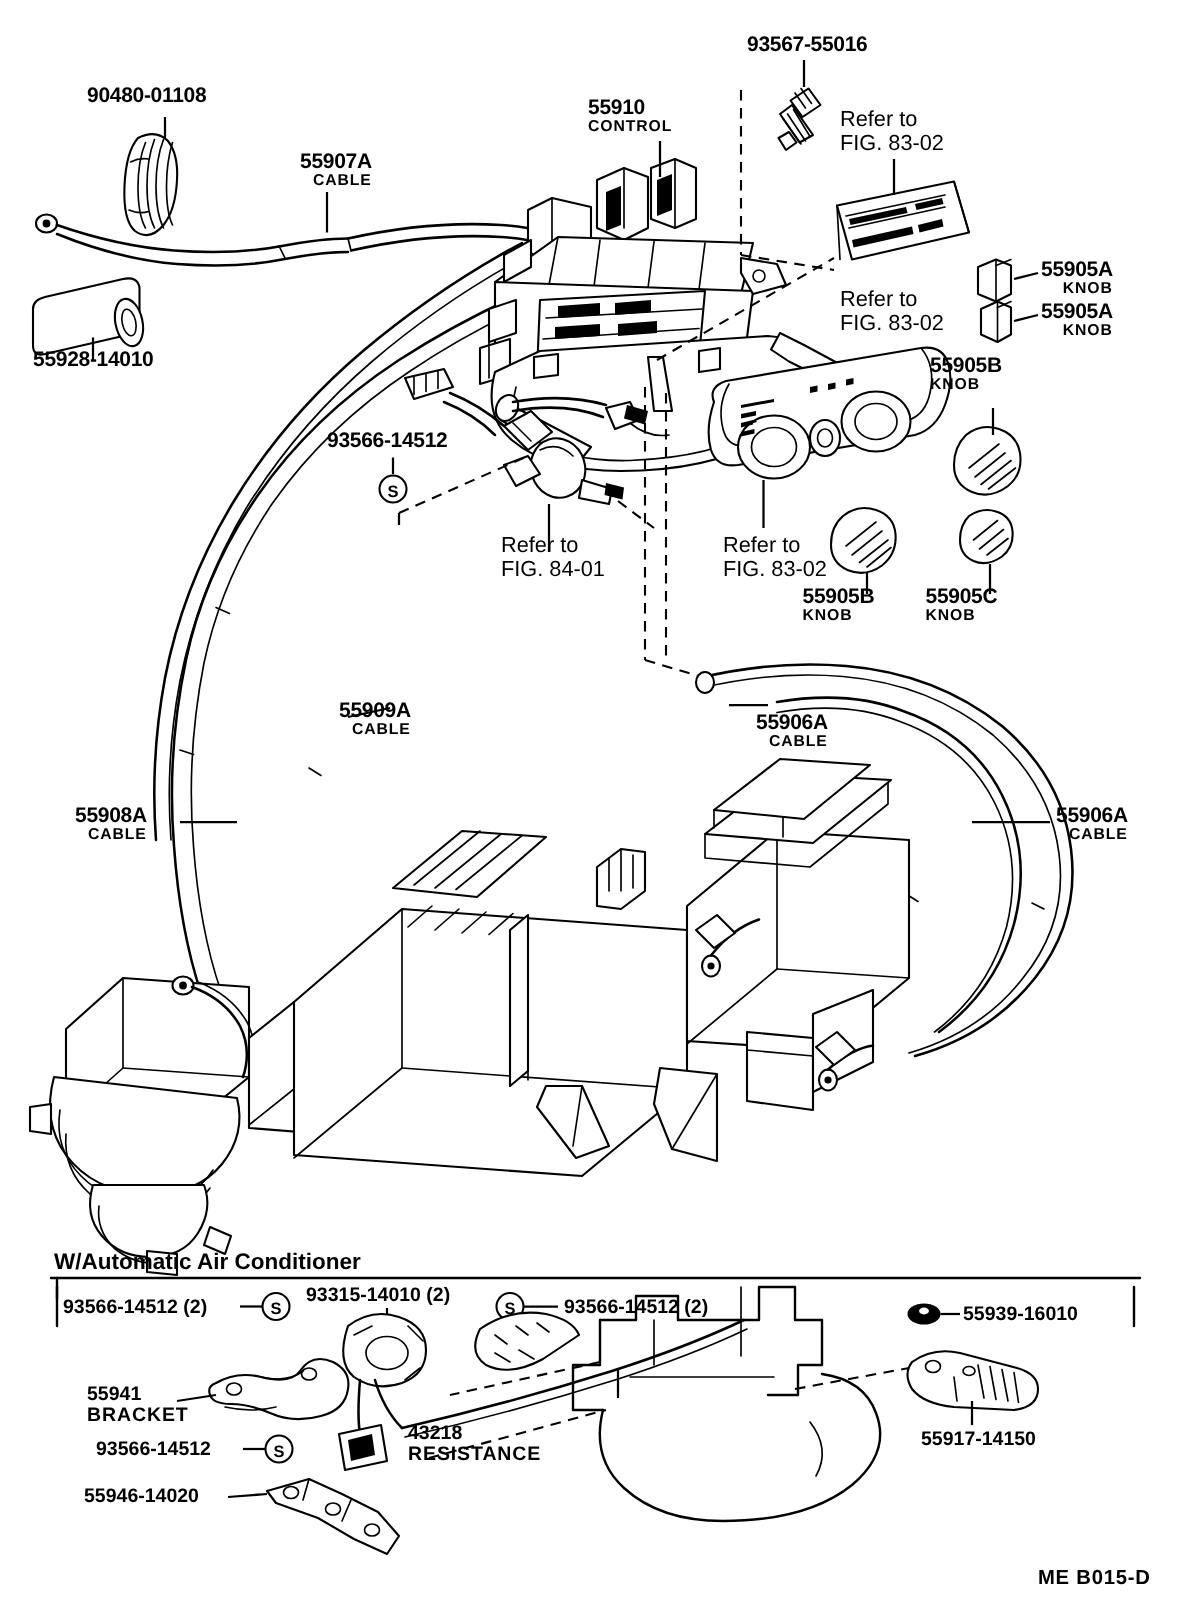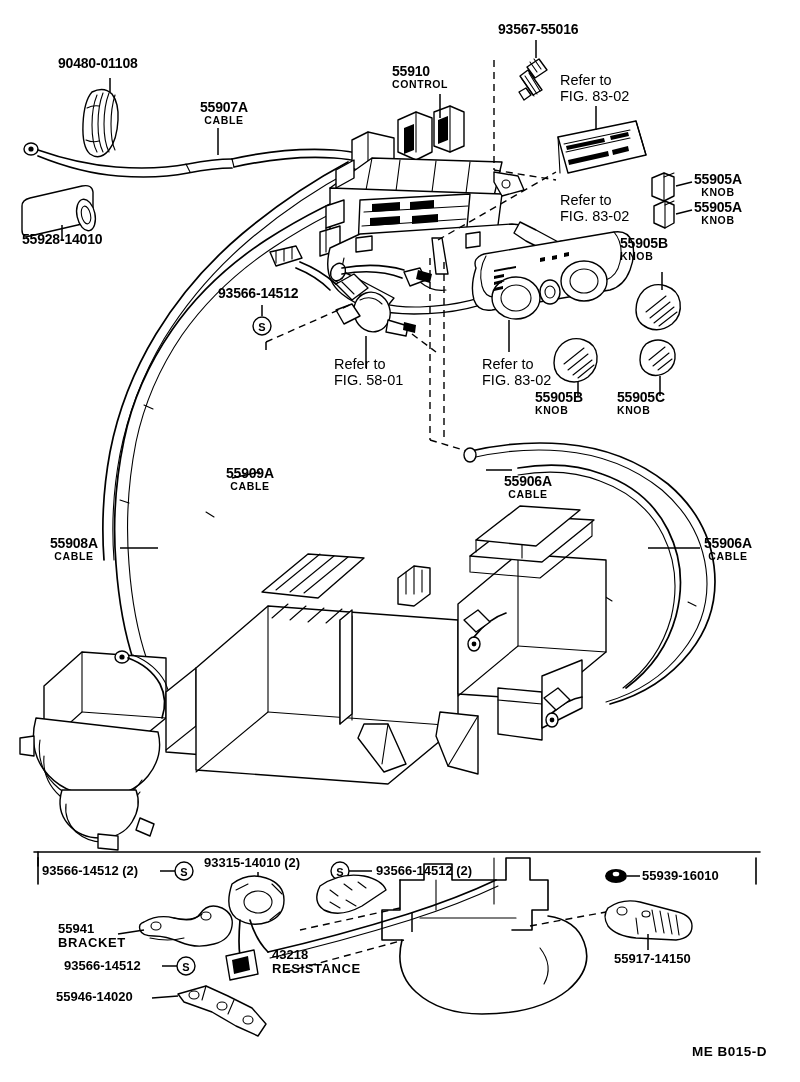--- a/index.html
+++ b/index.html
@@ -23,21 +23,21 @@
     position:absolute;
     font-family:"Liberation Sans", sans-serif;
     font-weight:bold;
     line-height:1.0;
     white-space:nowrap;
     letter-spacing:-0.2px;
   }
   .lbl .pn{ display:block; font-size:14px; font-weight:bold; }
   .lbl .sub{ display:block; font-size:10.5px; font-weight:bold; letter-spacing:0.6px; margin-top:1px;}
   .lbl.c  { }
-  .lbl.l  { text-align:center; }
+  .lbl.l  { text-align:right; }
 
   .refer{
     position:absolute;
     font-family:"Liberation Sans", sans-serif;
     font-weight:normal;
     font-size:14.5px;
     line-height:1.12;
     white-space:nowrap;
   }
   .refer span{display:block;}
@@ -524,21 +524,21 @@
     <span>FIG. 83-02</span>
   </div>
 
   <div class="refer" style="left:560px; top:192px;">
     <span>Refer to</span>
     <span>FIG. 83-02</span>
   </div>
 
   <div class="refer" style="left:334px; top:356px;">
     <span>Refer to</span>
-    <span>FIG. 58-01</span>
+    <span>FIG. 84-01</span>
   </div>
 
   <div class="refer" style="left:482px; top:356px;">
     <span>Refer to</span>
     <span>FIG. 83-02</span>
   </div>
 
   <div class="lbl l" style="left:694px; top:172px;">
     <span class="pn">55905A</span>
     <span class="sub">KNOB</span>
@@ -577,20 +577,21 @@
   <div class="lbl l" style="left:504px; top:474px;">
     <span class="pn">55906A</span>
     <span class="sub">CABLE</span>
   </div>
 
   <div class="lbl l" style="left:704px; top:536px;">
     <span class="pn">55906A</span>
     <span class="sub">CABLE</span>
   </div>
 
+  <div class="grouptitle" style="left:36px; top:833px;">W/Automatic Air Conditioner</div>
 
   <div class="smalllbl" style="left:42px; top:864px;">
     <span>93566-14512 (2)</span>
   </div>
 
   <div class="smalllbl" style="left:204px; top:856px;">
     <span>93315-14010 (2)</span>
   </div>
 
   <div class="smalllbl" style="left:376px; top:864px;">

